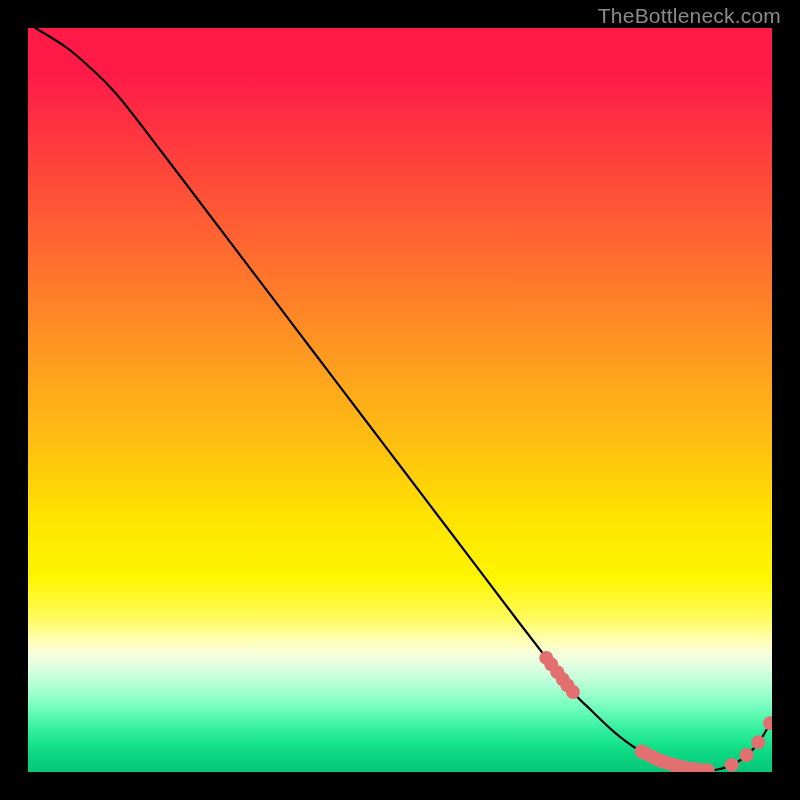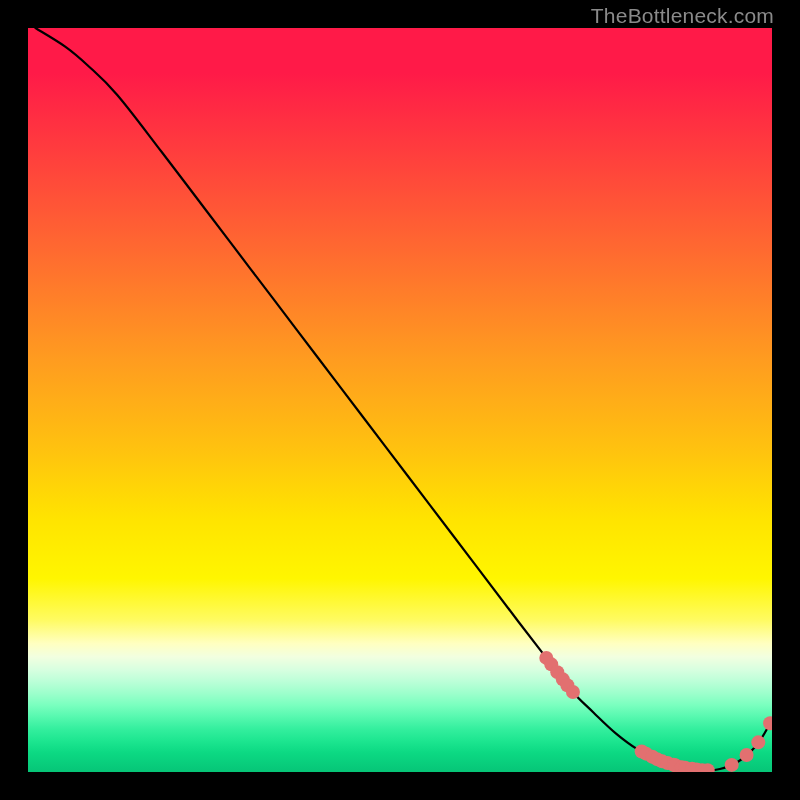--- a/index.html
+++ b/index.html
@@ -53,21 +53,21 @@
   }
   svg.curve {
     position: absolute;
     inset: 0;
     width: 100%;
     height: 100%;
   }
   .watermark {
     position: absolute;
     top: 4px;
-    right: 26px;
+    right: 19px;
     color: #8a8a8a;
     font-size: 21px;
     letter-spacing: 0.2px;
     font-weight: 400;
   }
 </style>
 </head>
 <body>
 
 <div class="stage">

